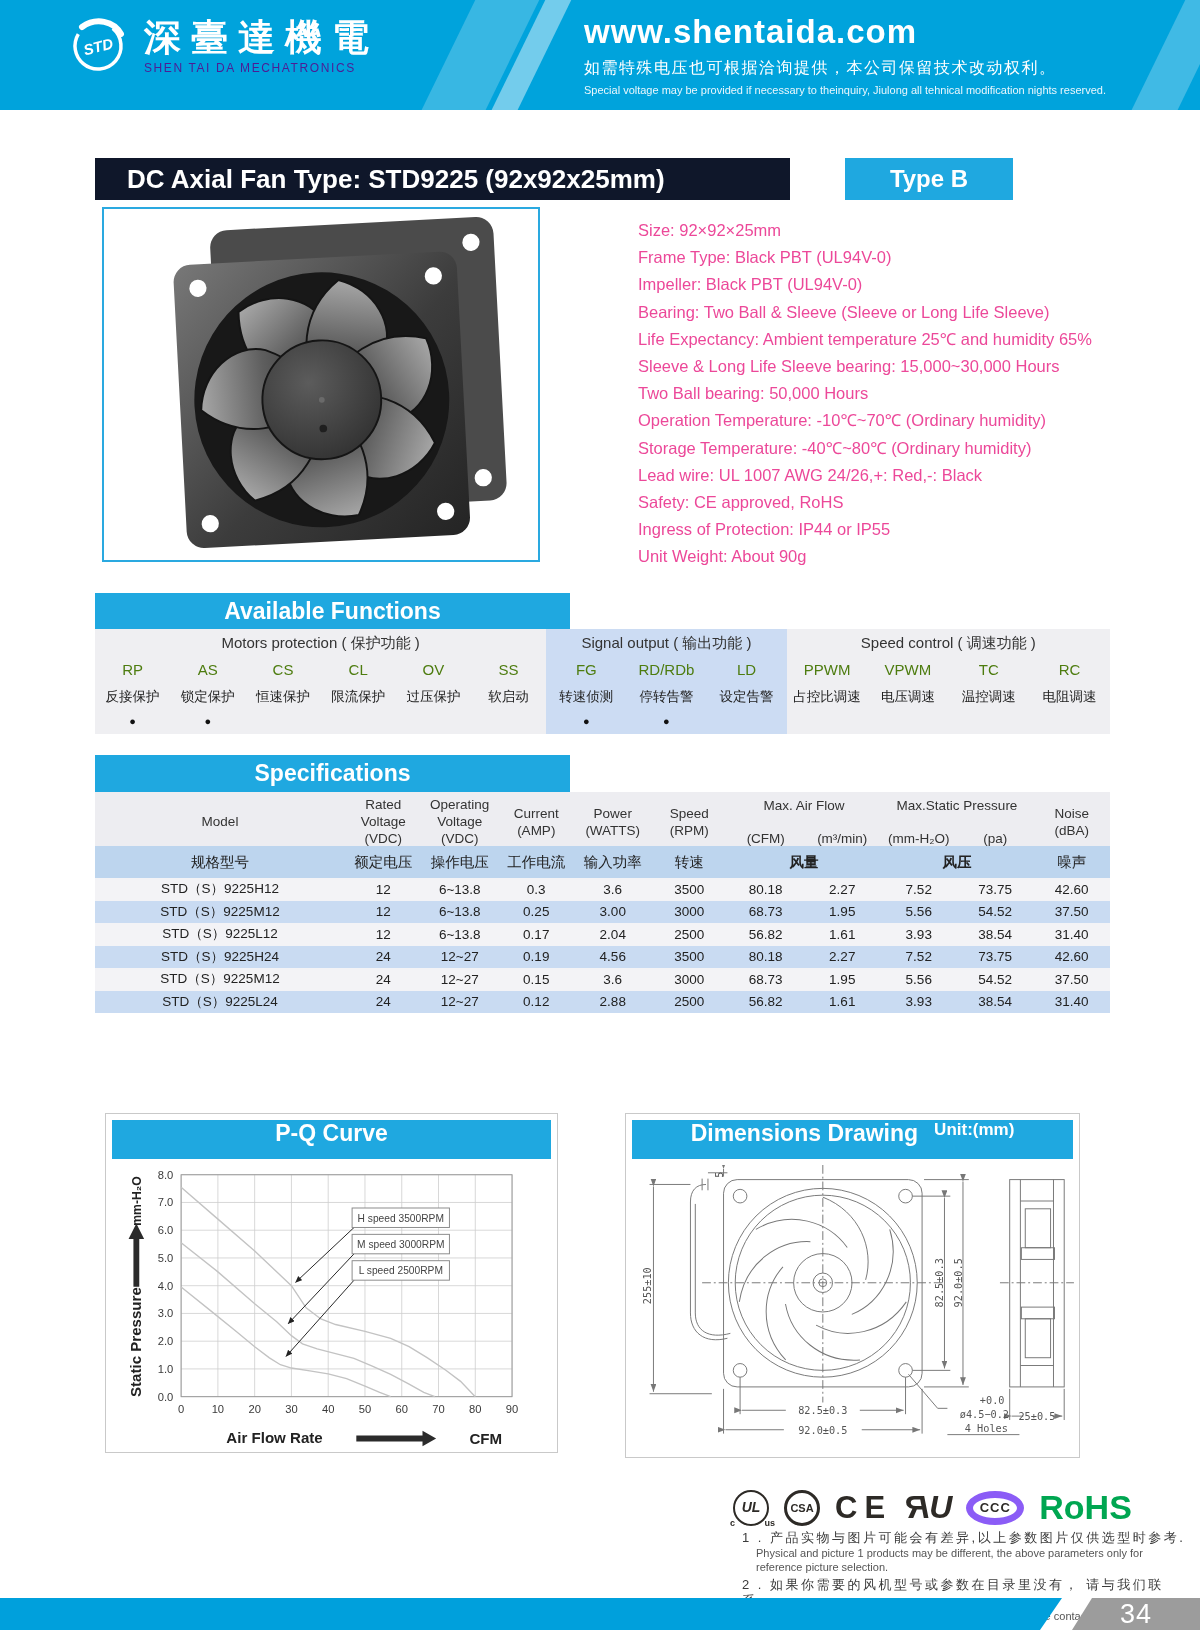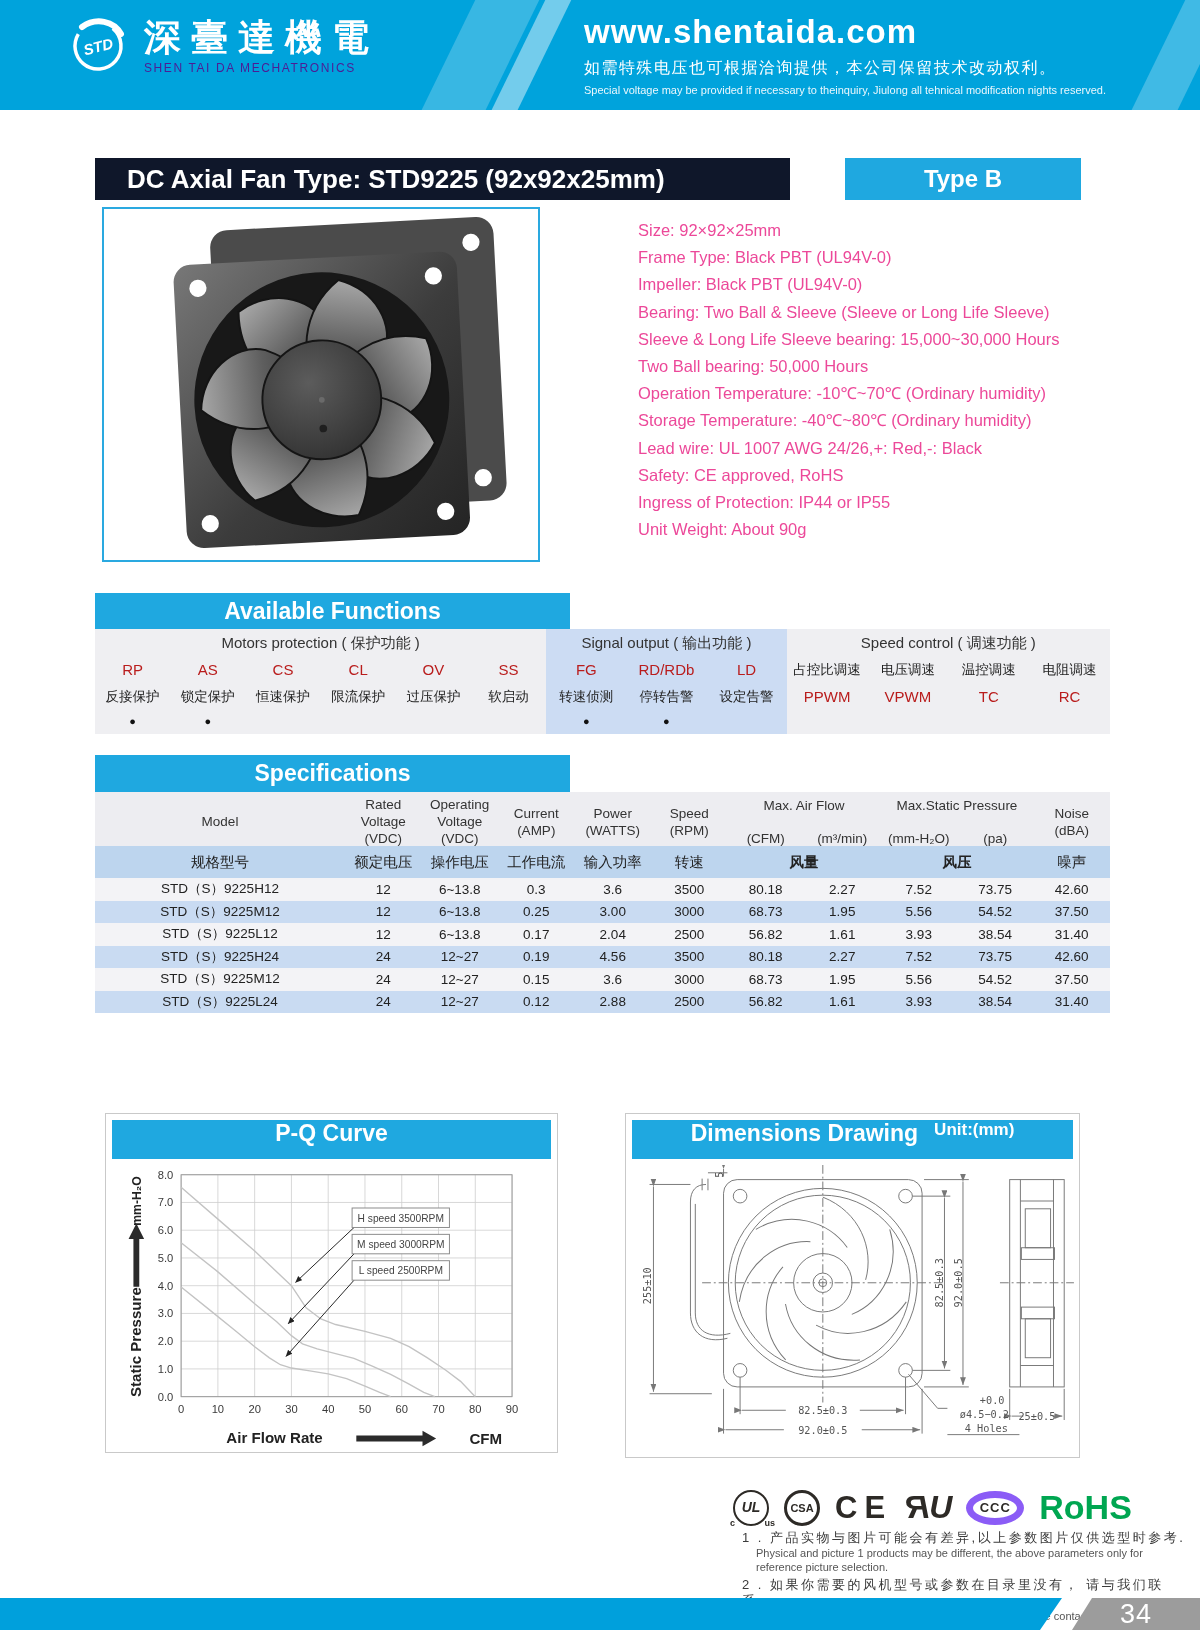--- a/index.html
+++ b/index.html
@@ -18,42 +18,42 @@
   .logo-text .cn { color:#fff; font-size:37px; font-weight:bold; letter-spacing:10px; line-height:1.15; }
   .logo-text .en { color:#4c1d95; font-size:12px; letter-spacing:1.6px; margin-top:2px; }
   .hd-right { left:584px; top:13px; color:#fff; }
   .hd-right .site { font-size:33px; font-weight:bold; letter-spacing:1px; }
   .hd-right .ncn  { font-size:16px; margin-top:7px; letter-spacing:1.5px; }
   .hd-right .nen  { font-size:11px; margin-top:5px; color:#eaf7fd; }
 
   
   .title-box { left:95px; top:158px; width:695px; height:42px; background:#0f172a;
                color:#fff; font-size:26px; font-weight:bold; line-height:42px; padding-left:32px; }
-  .type-badge { left:845px; top:158px; width:236px; height:42px; background:#1fa8e0;
+  .type-badge { left:845px; top:158px; width:168px; height:42px; background:#1fa8e0;
                 color:#fff; font-size:24px; font-weight:bold; line-height:42px; text-align:center; }
 
   
   .fan-box { left:102px; top:207px; width:438px; height:355px; background:#fff;
              border:2px solid #2aa9e0; display:flex; align-items:center; justify-content:center; }
   .spec-list { left:638px; top:217px; width:560px; }
   .spec-line { font-size:16.5px; line-height:27.2px; color:#ec4899; }
 
   
   .sec-bar { background:#1fa8e0; color:#fff; font-weight:bold; text-align:center; }
   .af-bar  { left:95px; top:593px; width:475px; height:36px; font-size:23px; line-height:36px; }
   .sp-bar  { left:95px; top:755px; width:475px; height:37px; font-size:23px; line-height:37px; }
 
   
   .fn-wrap { left:95px; top:629px; width:1015px; display:flex; }
   .fn-group { background:#efeff2; }
   .fn-group.shaded { background:#ccdcf3; }
   .fn-head { height:27px; line-height:27px; text-align:center; font-size:15px; color:#333; }
   .fn-row  { display:flex; }
   .fn-cell { flex:1; text-align:center; }
-  .fn-code .fn-cell { height:27px; line-height:27px; font-size:15px; color:#b91c1c; }
+  .fn-code .fn-cell { height:27px; line-height:27px; font-size:15px; color:#4d7c0f; }
   .fn-cn   .fn-cell { height:27px; line-height:27px; font-size:13.5px; color:#222; }
   .fn-dot  .fn-cell { height:24px; line-height:22px; font-size:11px; color:#111; }
 
   
   .sp-table { left:95px; top:792px; width:1015px; --tcols:250px repeat(10,1fr); }
   .sp-en { display:grid; grid-template-columns:var(--tcols); background:#ededf1;
            font-size:13.5px; color:#333; height:54px; }
   .sp-en .cell { display:flex; align-items:center; justify-content:center; text-align:center;
                  padding:2px 5px; line-height:1.28; }
   .sp-en .grp { grid-column:span 2; flex-direction:column; justify-content:space-between; padding:5px 0 4px; }
@@ -193,20 +193,21 @@
       <circle cx="200" cy="196" r="3" fill="#6a6a6a"></circle>
       <circle cx="200" cy="226" r="4" fill="#1f1f1f"></circle>
     </g>
   </svg>
 </div>
 <div class="abs spec-list">
     <div class="spec-line">Size: 92×92×25mm</div>
     <div class="spec-line">Frame Type: Black PBT (UL94V-0)</div>
     <div class="spec-line">Impeller: Black PBT (UL94V-0)</div>
     <div class="spec-line">Bearing: Two Ball &amp; Sleeve (Sleeve or Long Life Sleeve)</div>
+    <div class="spec-line">Life Expectancy: Ambient temperature 25℃ and humidity 65%</div>
     <div class="spec-line">Sleeve &amp; Long Life Sleeve bearing: 15,000~30,000 Hours</div>
     <div class="spec-line">Two Ball bearing: 50,000 Hours</div>
     <div class="spec-line">Operation Temperature: -10℃~70℃ (Ordinary humidity)</div>
     <div class="spec-line">Storage Temperature: -40℃~80℃ (Ordinary humidity)</div>
     <div class="spec-line">Lead wire: UL 1007 AWG 24/26,+: Red,-: Black</div>
     <div class="spec-line">Safety: CE approved, RoHS</div>
     <div class="spec-line">Ingress of Protection: IP44 or IP55</div>
     <div class="spec-line">Unit Weight: About 90g</div>
   </div>
 
@@ -252,31 +253,31 @@
         <div class="fn-cell">设定告警</div>
       </div>
       <div class="fn-row fn-dot">
         <div class="fn-cell">●</div>
         <div class="fn-cell">●</div>
         <div class="fn-cell"></div>
       </div>
     </div>
     <div class="fn-group" style="flex-grow: 4;">
       <div class="fn-head">Speed control ( 调速功能 )</div>
+      <div class="fn-row fn-code">
+        <div class="fn-cell">PPWM</div>
+        <div class="fn-cell">VPWM</div>
+        <div class="fn-cell">TC</div>
+        <div class="fn-cell">RC</div>
+      </div>
       <div class="fn-row fn-cn">
         <div class="fn-cell">占控比调速</div>
         <div class="fn-cell">电压调速</div>
         <div class="fn-cell">温控调速</div>
         <div class="fn-cell">电阻调速</div>
-      </div>
-      <div class="fn-row fn-code">
-        <div class="fn-cell">PPWM</div>
-        <div class="fn-cell">VPWM</div>
-        <div class="fn-cell">TC</div>
-        <div class="fn-cell">RC</div>
       </div>
       <div class="fn-row fn-dot">
         <div class="fn-cell"></div>
         <div class="fn-cell"></div>
         <div class="fn-cell"></div>
         <div class="fn-cell"></div>
       </div>
     </div>
   </div>
 

